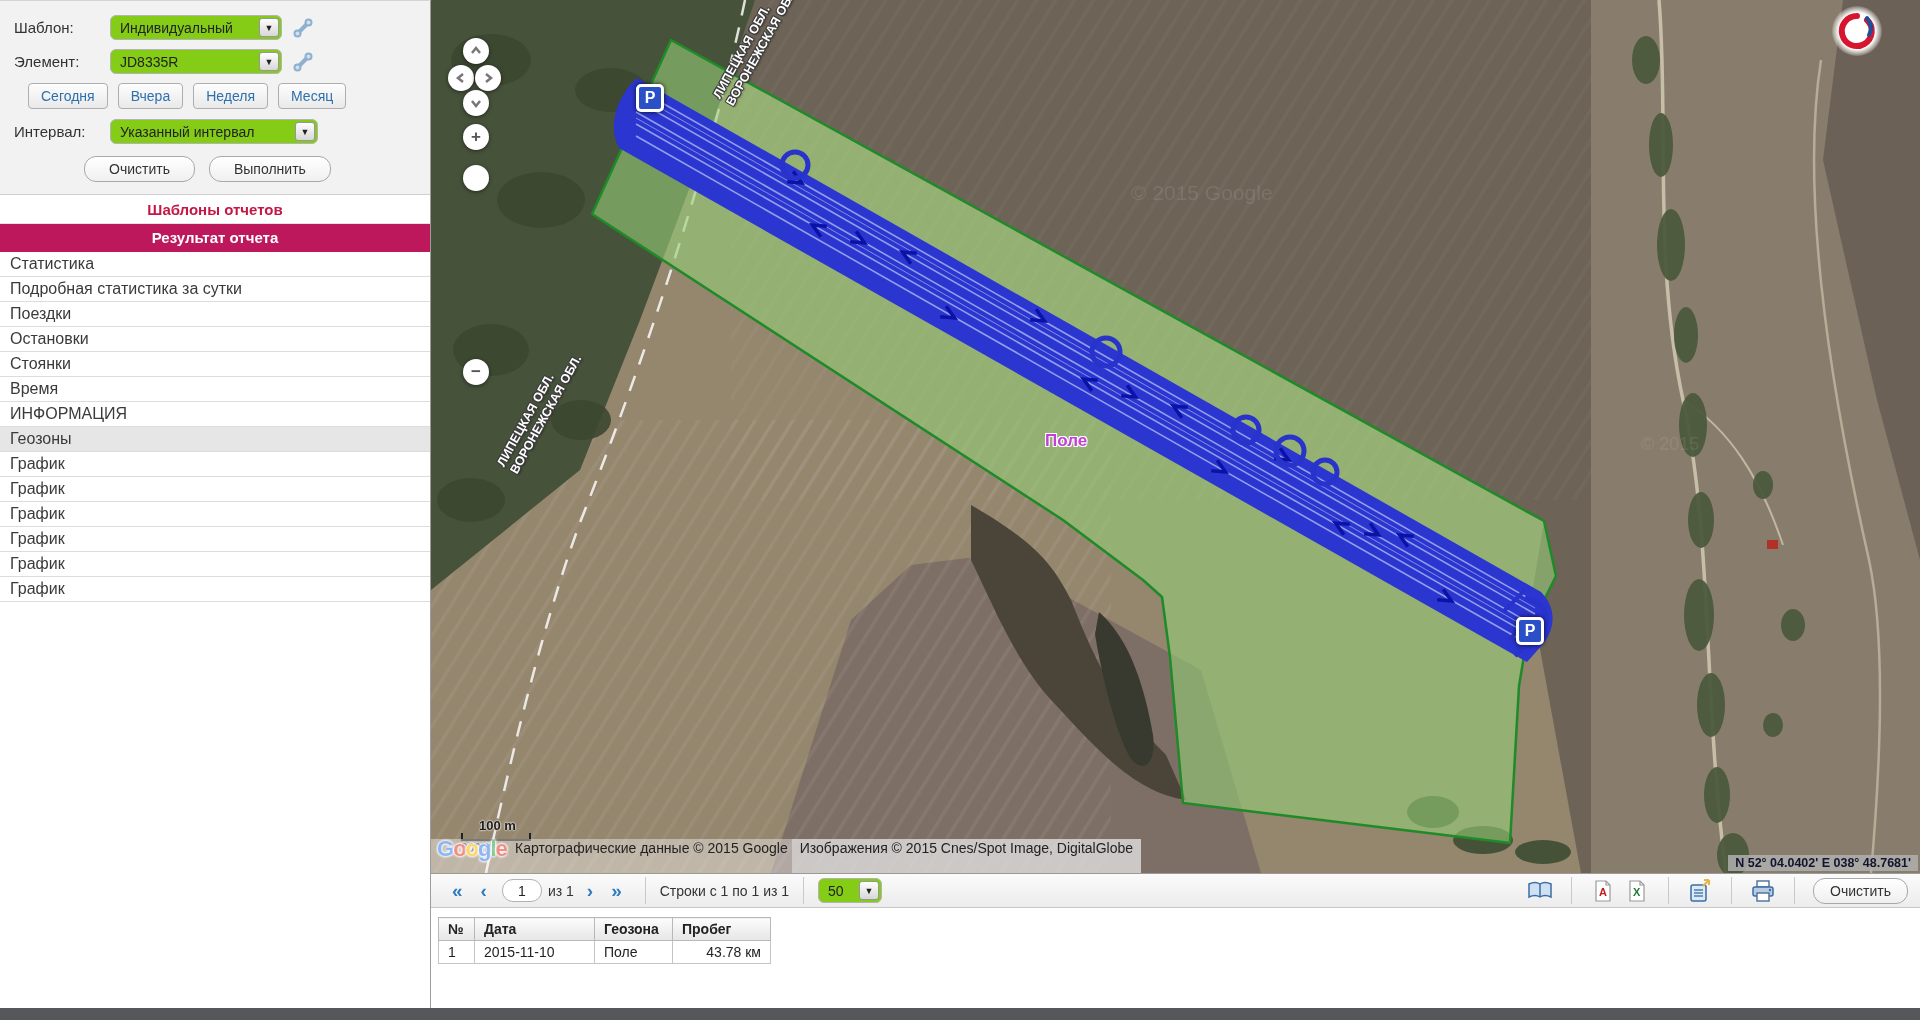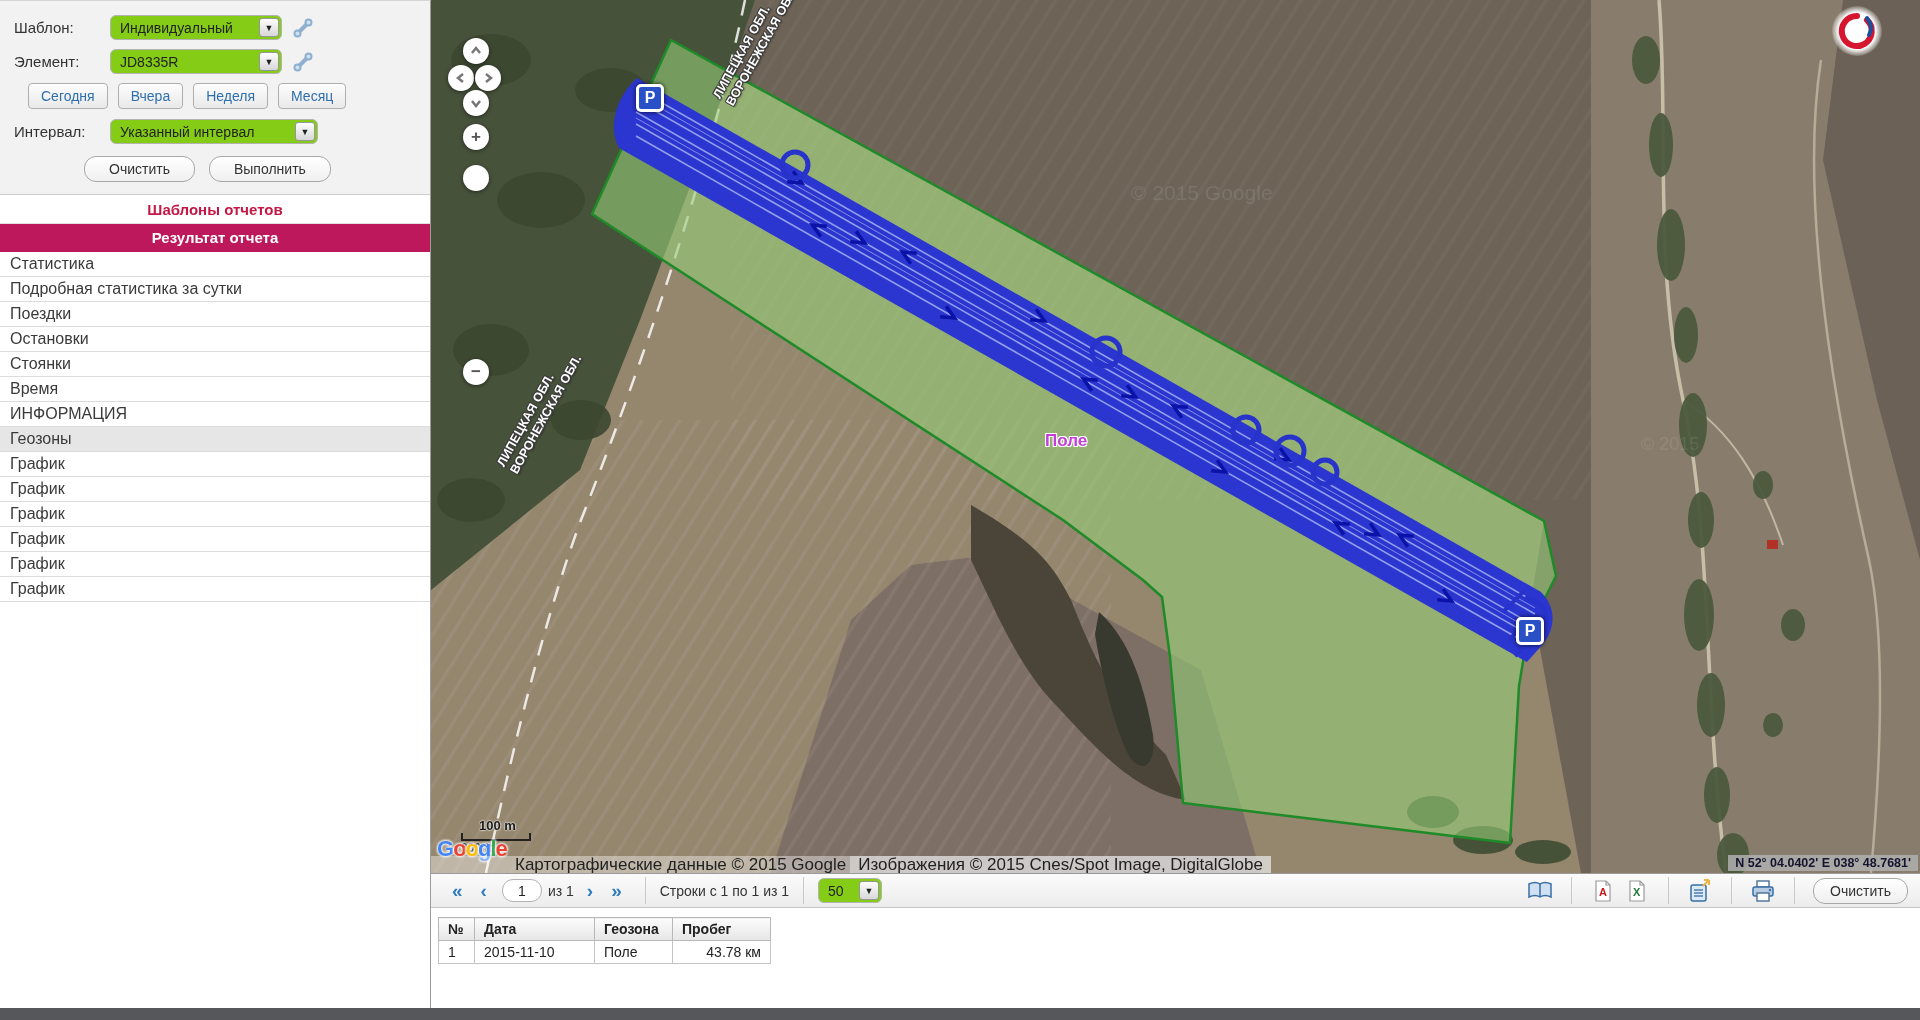--- a/index.html
+++ b/index.html
@@ -64,22 +64,22 @@
     text-shadow:0 0 2px #fff,0 0 2px #fff; }
   .scale-bracket { width:70px; height:8px; border-left:2px solid #222;
     border-right:2px solid #222; border-bottom:2px solid #222; }
   .scale-label2 { font-size:12px; font-weight:bold; color:#1a1a1a; margin-left:0;
     text-shadow:0 0 2px #fff,0 0 2px #fff; }
   .glogo { position:absolute; left:6px; top:836px; font-size:22px; font-weight:bold;
     letter-spacing:-1px; text-shadow:0 0 3px #fff,0 0 3px #fff,0 0 3px #fff; }
   .glogo span:nth-child(1){color:#4285f4}.glogo span:nth-child(2){color:#ea4335}
   .glogo span:nth-child(3){color:#fbbc05}.glogo span:nth-child(4){color:#4285f4}
   .glogo span:nth-child(5){color:#34a853}.glogo span:nth-child(6){color:#ea4335}
-  .attr-strip { position:absolute; left:0; bottom:0; height:17px; line-height:18px;
-    font-size:17px; color:#222; display:flex; }
+  .attr-strip { position:absolute; left:0; bottom:0; height:34px; line-height:18px;
+    font-size:14px; color:#222; display:flex; }
   .attr-strip .a1 { background:rgba(255,255,255,.40); padding:0 4px 0 84px; }
   .attr-strip .a2 { background:rgba(230,230,230,.75); padding:0 8px; }
   .coords { position:absolute; right:2px; bottom:2px; background:rgba(175,175,175,.85);
     color:#14142e; font-size:12.5px; font-weight:bold; padding:1px 7px; }
   .brand { position:absolute; right:38px; top:6px; width:50px; height:50px;
     background:radial-gradient(circle,#fff 52%,rgba(255,255,255,0) 74%); border-radius:50%;
     display:flex; align-items:center; justify-content:center; }
 
   
   .bottom-panel { position:absolute; left:431px; top:873px; width:1489px; height:135px; background:#fff; }

